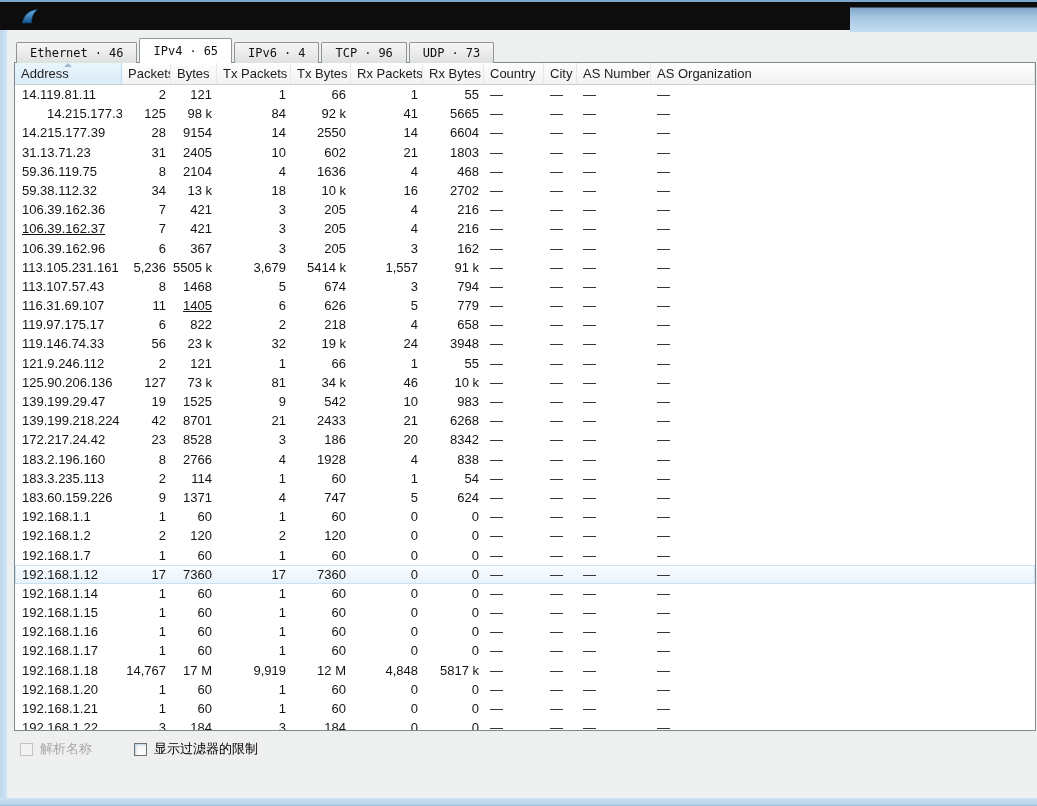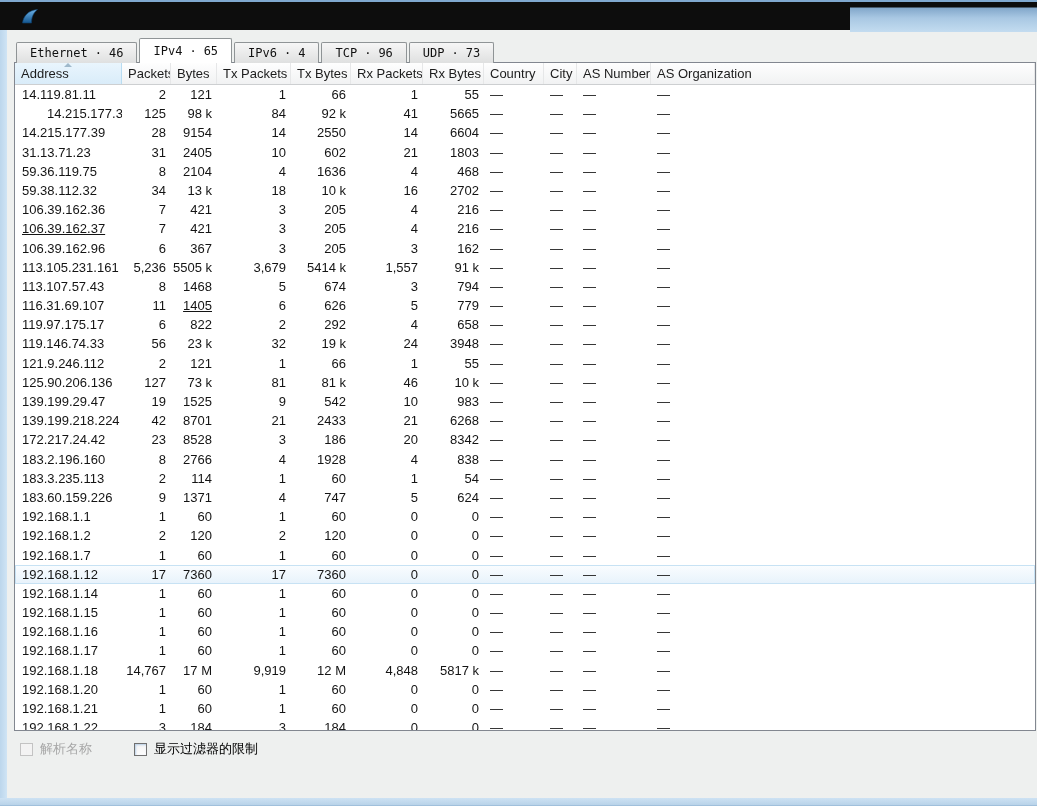--- a/index.html
+++ b/index.html
@@ -263,21 +263,21 @@
           <div class="td txt" style="width: 60px;">—</div>
           <div class="td txt" style="width: 33px;">—</div>
           <div class="td txt" style="width: 74px;">—</div>
           <div class="td txt" style="flex: 1 1 0%;">—</div>
         </div>
         <div class="tr">
           <div class="td addr" style="width: 107px;">119.97.175.17</div>
           <div class="td num" style="width: 49px;">6</div>
           <div class="td num" style="width: 46px;">822</div>
           <div class="td num" style="width: 74px;">2</div>
-          <div class="td num" style="width: 60px;">292</div>
+          <div class="td num" style="width: 60px;">218</div>
           <div class="td num" style="width: 72px;">4</div>
           <div class="td num" style="width: 61px;">658</div>
           <div class="td txt" style="width: 60px;">—</div>
           <div class="td txt" style="width: 33px;">—</div>
           <div class="td txt" style="width: 74px;">—</div>
           <div class="td txt" style="flex: 1 1 0%;">—</div>
         </div>
         <div class="tr">
           <div class="td addr" style="width: 107px;">119.146.74.33</div>
           <div class="td num" style="width: 49px;">56</div>
@@ -302,21 +302,21 @@
           <div class="td txt" style="width: 60px;">—</div>
           <div class="td txt" style="width: 33px;">—</div>
           <div class="td txt" style="width: 74px;">—</div>
           <div class="td txt" style="flex: 1 1 0%;">—</div>
         </div>
         <div class="tr">
           <div class="td addr" style="width: 107px;">125.90.206.136</div>
           <div class="td num" style="width: 49px;">127</div>
           <div class="td num" style="width: 46px;">73 k</div>
           <div class="td num" style="width: 74px;">81</div>
-          <div class="td num" style="width: 60px;">81 k</div>
+          <div class="td num" style="width: 60px;">34 k</div>
           <div class="td num" style="width: 72px;">46</div>
           <div class="td num" style="width: 61px;">10 k</div>
           <div class="td txt" style="width: 60px;">—</div>
           <div class="td txt" style="width: 33px;">—</div>
           <div class="td txt" style="width: 74px;">—</div>
           <div class="td txt" style="flex: 1 1 0%;">—</div>
         </div>
         <div class="tr">
           <div class="td addr" style="width: 107px;">139.199.29.47</div>
           <div class="td num" style="width: 49px;">19</div>

